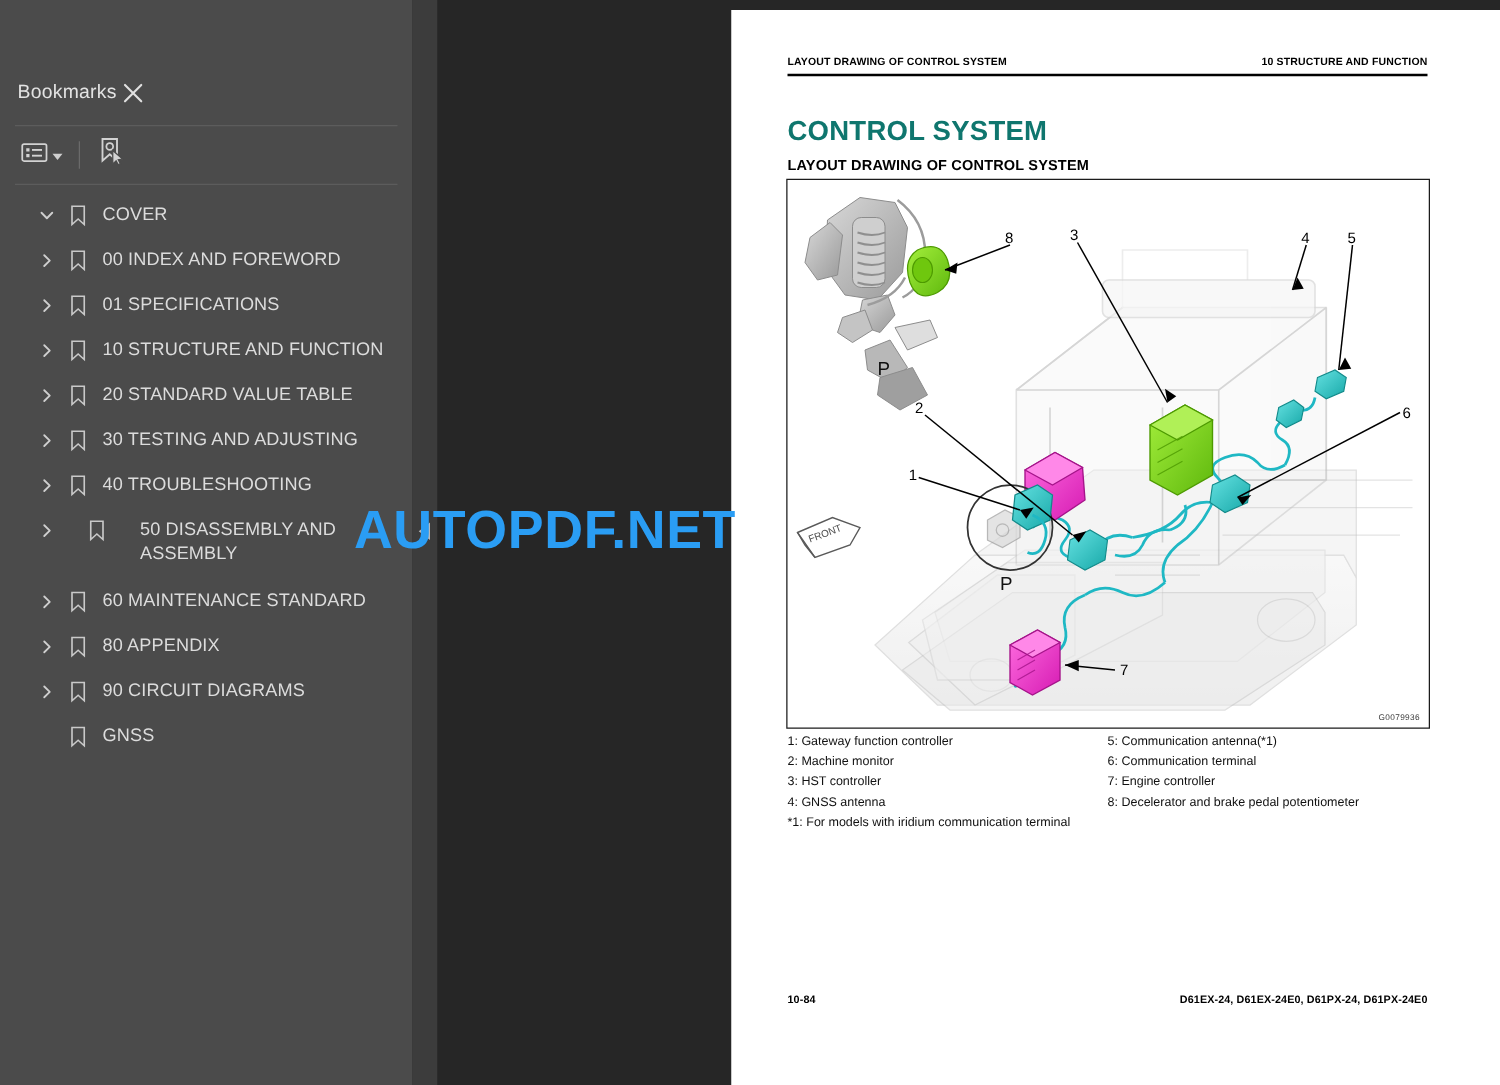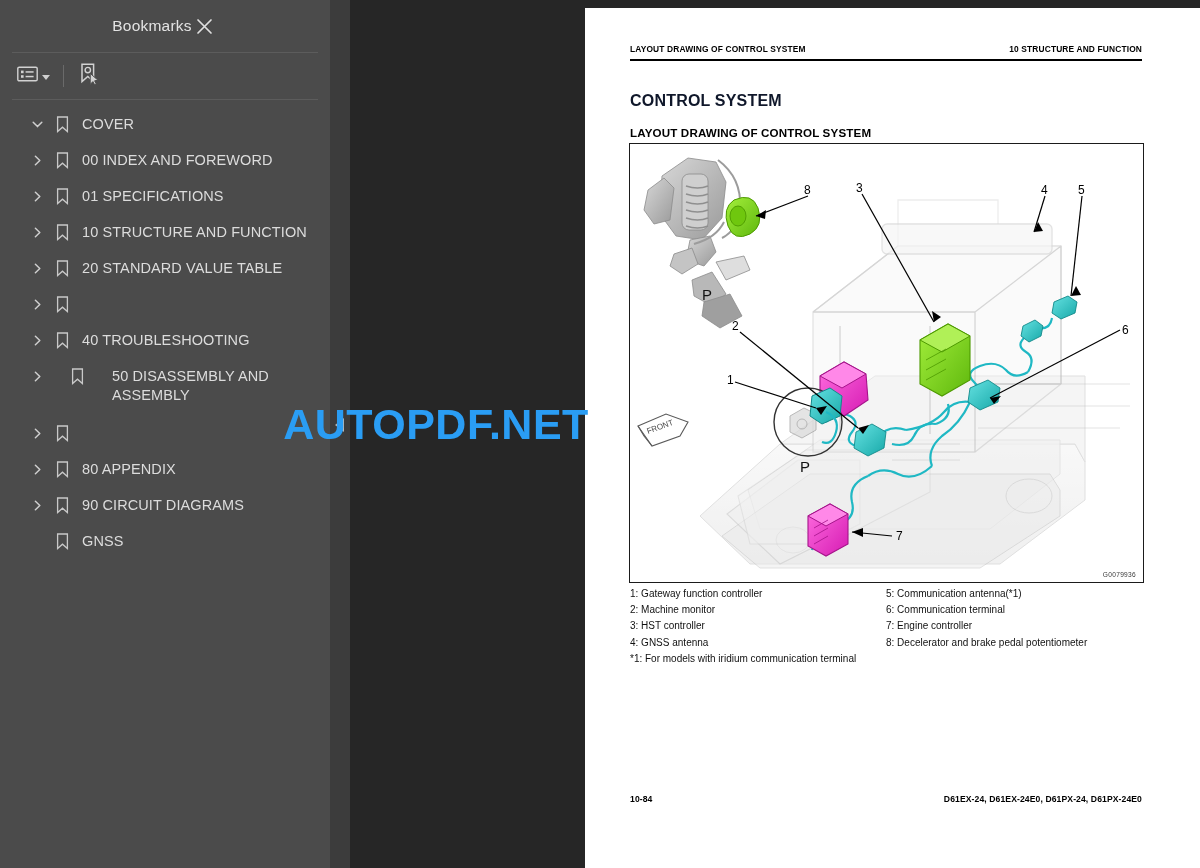--- a/index.html
+++ b/index.html
@@ -29,23 +29,24 @@
     height: 868px;
     background: #4b4b4b;
     flex: 0 0 330px;
     box-sizing: border-box;
     overflow: hidden;
   }
   .sb-titlebar {
     height: 52px;
     display: flex;
     align-items: center;
-    justify-content: center;
+    justify-content: flex-start;
     padding: 0 14px 0 14px;
     box-sizing: border-box;
+    margin-top: 48px;
   }
   .sb-title {
     color: #e3e3e3;
     font-size: 15.5px;
     letter-spacing: .2px;
   }
   .sb-close {
     width: 26px;
     height: 26px;
     display: flex;
@@ -187,23 +188,23 @@
     top: 51px;
     width: 512px;
     height: 2.2px;
     background: #000;
   }
 
   .h1 {
     position: absolute;
     left: 45px;
     top: 84px;
-    font-size: 16px;
+    font-size: 22px;
     font-weight: bold;
-    color: #0f172a;
+    color: #0f766e;
     letter-spacing: .2px;
   }
   .h2 {
     position: absolute;
     left: 45px;
     top: 118px;
     font-size: 11.6px;
     font-weight: bold;
     color: #000;
     letter-spacing: .15px;
@@ -401,20 +402,21 @@
         <span class="twisty">
           <svg width="13" height="13" viewBox="0 0 13 13">
               <path d="M4.4,2.2 L8.8,6.5 L4.4,10.8" stroke="#cfcfcf" stroke-width="1.5" fill="none" stroke-linecap="round" stroke-linejoin="round"></path>
             </svg>
         </span>
         <span class="bmk">
           <svg width="13" height="17" viewBox="0 0 13 17">
               <path d="M1.6,1 L11.4,1 L11.4,15.6 L6.5,11.2 L1.6,15.6 Z" fill="none" stroke="#c9c9c9" stroke-width="1.3"></path>
             </svg>
         </span>
+        <span class="label">30 TESTING AND ADJUSTING</span>
       </div>
 
       <div class="node child">
         <span class="twisty">
           <svg width="13" height="13" viewBox="0 0 13 13">
               <path d="M4.4,2.2 L8.8,6.5 L4.4,10.8" stroke="#cfcfcf" stroke-width="1.5" fill="none" stroke-linecap="round" stroke-linejoin="round"></path>
             </svg>
         </span>
         <span class="bmk">
           <svg width="13" height="17" viewBox="0 0 13 17">
@@ -442,20 +444,21 @@
         <span class="twisty">
           <svg width="13" height="13" viewBox="0 0 13 13">
               <path d="M4.4,2.2 L8.8,6.5 L4.4,10.8" stroke="#cfcfcf" stroke-width="1.5" fill="none" stroke-linecap="round" stroke-linejoin="round"></path>
             </svg>
         </span>
         <span class="bmk">
           <svg width="13" height="17" viewBox="0 0 13 17">
               <path d="M1.6,1 L11.4,1 L11.4,15.6 L6.5,11.2 L1.6,15.6 Z" fill="none" stroke="#c9c9c9" stroke-width="1.3"></path>
             </svg>
         </span>
+        <span class="label">60 MAINTENANCE STANDARD</span>
       </div>
 
       <div class="node child">
         <span class="twisty">
           <svg width="13" height="13" viewBox="0 0 13 13">
               <path d="M4.4,2.2 L8.8,6.5 L4.4,10.8" stroke="#cfcfcf" stroke-width="1.5" fill="none" stroke-linecap="round" stroke-linejoin="round"></path>
             </svg>
         </span>
         <span class="bmk">
           <svg width="13" height="17" viewBox="0 0 13 17">

